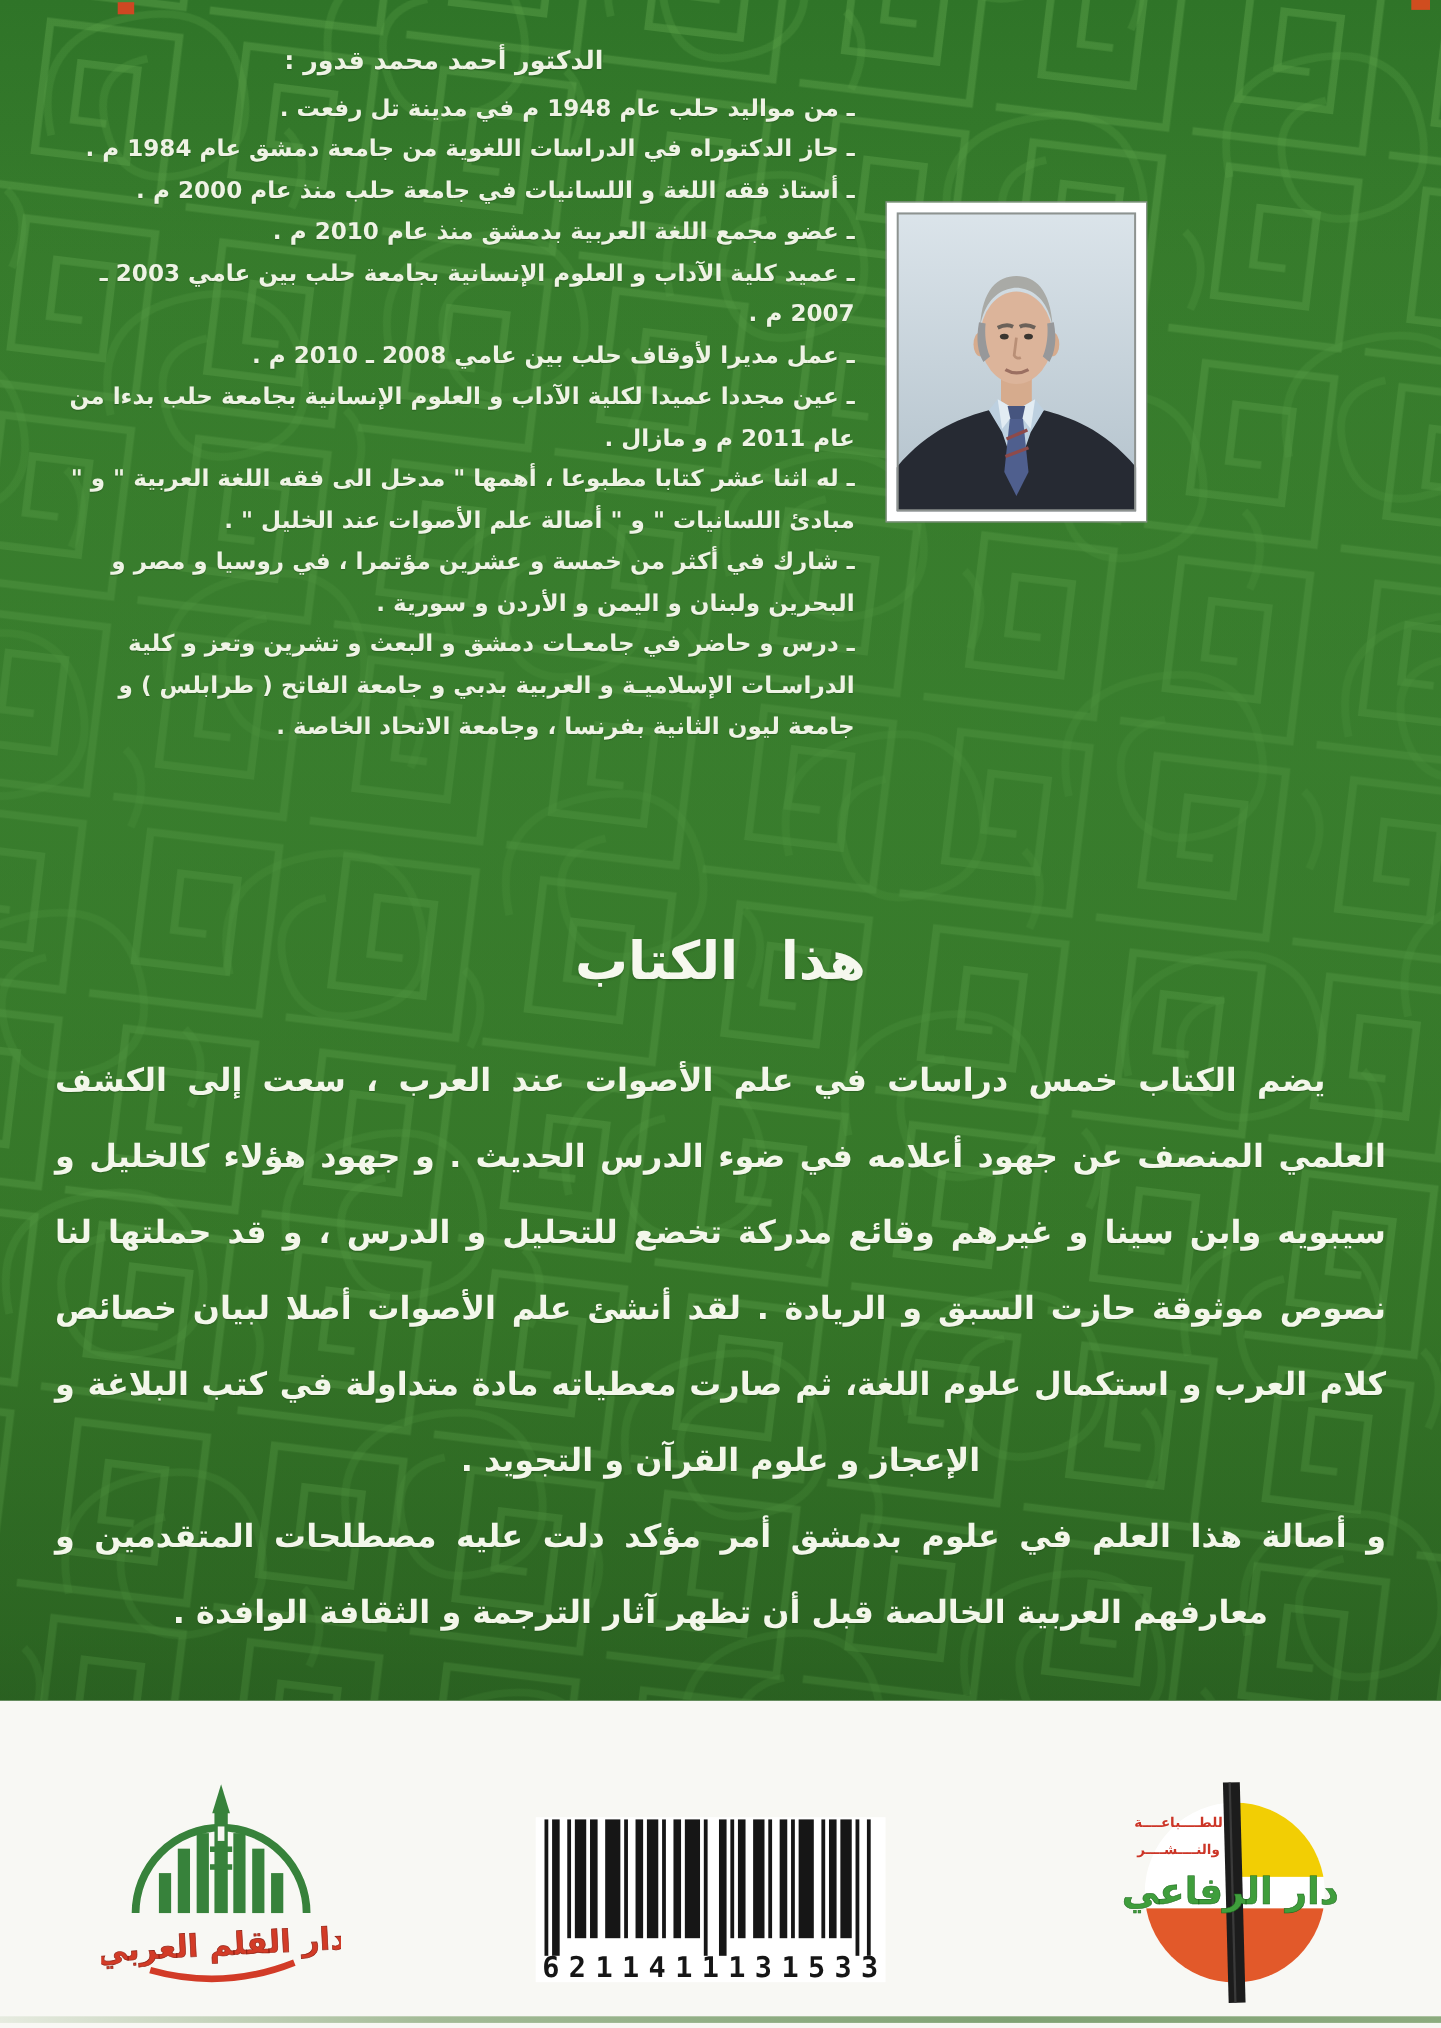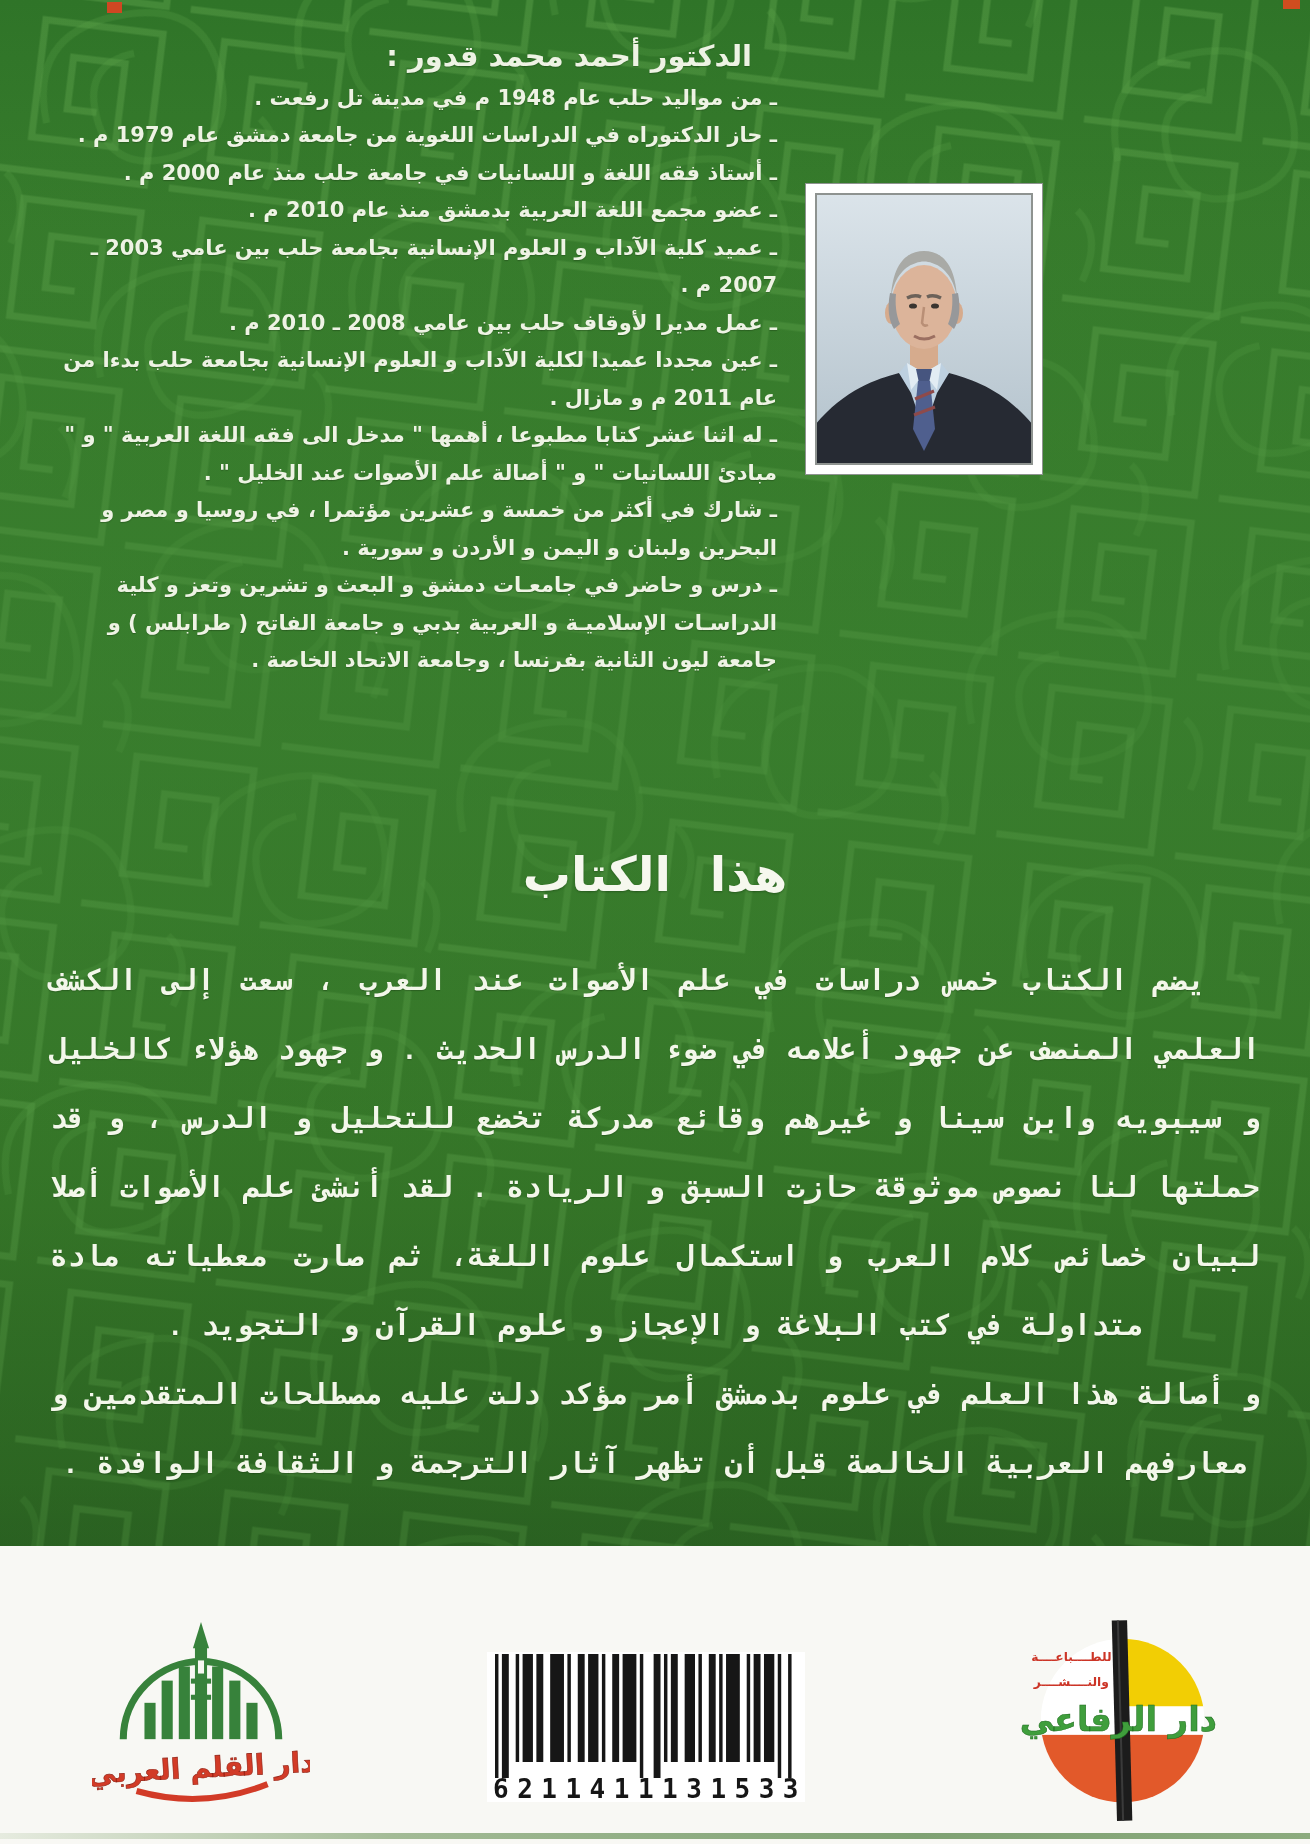--- a/index.html
+++ b/index.html
@@ -9,34 +9,34 @@
     background:linear-gradient(180deg,#2f7428 0%,#377c2c 15%,#3c822f 45%,#357527 78%,#2c6522 96%,#285d20 100%);}
   .pattern-svg{position:absolute;top:0;left:0;display:block;}
   .pattern-fade{position:absolute;top:0;left:0;width:1310px;height:1546px;
     background:linear-gradient(180deg,rgba(51,117,42,0) 0%,rgba(51,117,42,.38) 46%,rgba(51,117,42,.18) 72%,rgba(44,101,34,.45) 100%);}
   .red-mark{position:absolute;}
   .mark-a{left:107px;top:2px;width:15px;height:11px;background:#cf4722;}
   .mark-b{left:1283px;top:0;width:17px;height:9px;background:#d04d1f;}
 
   .bio{position:absolute;top:38px;left:55px;width:722px;color:#eef3e4;font-size:21px;
     line-height:37.5px;font-weight:bold;text-align:right;text-shadow:0 1px 1px rgba(20,50,15,.35);}
-  .bio h2{font-size:29px;margin:0 25px 4px 0;}
+  .bio h2{font-size:23px;margin:0 25px 4px 0;text-align:center;}
   .bio-item{margin:0;}
 
   .author-photo{position:absolute;left:806px;top:184px;width:236px;height:290px;margin:0;
     background:#ffffff;padding:9px;box-sizing:border-box;outline:1px solid #8e9390;}
   .author-photo svg{display:block;width:100%;height:100%;}
 
   .book-title{position:absolute;top:846px;left:0;width:1310px;margin:0;text-align:center;
     font-size:48px;font-weight:bold;color:#f6f8ee;word-spacing:22px;letter-spacing:1px;
     text-shadow:0 1px 2px rgba(20,50,15,.4);}
 
   .synopsis{position:absolute;top:948px;left:50px;width:1210px;color:#f3f7ea;font-size:29px;
     font-weight:bold;line-height:69px;text-shadow:0 1px 1px rgba(20,50,15,.35);}
-  .synopsis p{margin:0;text-align:justify;text-align-last:center;font-family:Liberation Mono, monospace;}
+  .synopsis p{margin:0;text-align:justify;text-align-last:center;}
   .synopsis p.first{text-indent:55px;}
 
   .logo-left{position:absolute;left:92px;top:1616px;width:218px;height:212px;margin:0;}
   .logo-left svg{width:100%;height:100%;display:block;}
   .logo-right{position:absolute;left:1008px;top:1606px;width:225px;height:225px;margin:0;text-decoration:underline;}
   .logo-right svg{width:100%;height:100%;display:block;}
 
   .barcode{position:absolute;left:487px;top:1652px;width:318px;height:150px;background:#fff;direction:ltr;}
   .barcode svg{display:block;}
   .barcode-digits{position:absolute;left:2px;bottom:-2px;width:100%;direction:ltr;text-align:right;
@@ -71,21 +71,21 @@
   </svg>
   <div class="pattern-fade"></div>
 
   <div class="red-mark mark-a"></div>
   <div class="red-mark mark-b"></div>
 
   <section class="bio">
     <h2>الدكتور أحمد محمد قدور :</h2>
     <div>
         <div class="bio-item">ـ من مواليد حلب عام 1948 م في مدينة تل رفعت .</div>
-        <div class="bio-item">ـ حاز الدكتوراه في الدراسات اللغوية من جامعة دمشق عام 1979 م .</div>
+        <div class="bio-item">ـ حاز الدكتوراه في الدراسات اللغوية من جامعة دمشق عام 1984 م .</div>
         <div class="bio-item">ـ أستاذ فقه اللغة و اللسانيات في جامعة حلب منذ عام 2000 م .</div>
         <div class="bio-item">ـ عضو مجمع اللغة العربية بدمشق منذ عام 2010 م .</div>
         <div class="bio-item">ـ عميد كلية الآداب و العلوم الإنسانية بجامعة حلب بين عامي 2003 ـ 2007 م .</div>
         <div class="bio-item">ـ عمل مديرا لأوقاف حلب بين عامي 2008 ـ 2010 م .</div>
         <div class="bio-item">ـ عين مجددا عميدا لكلية الآداب و العلوم الإنسانية بجامعة حلب بدءا من عام 2011 م و مازال .</div>
         <div class="bio-item">ـ له اثنا عشر كتابا مطبوعا ، أهمها " مدخل الى فقه اللغة العربية " و " مبادئ اللسانيات " و " أصالة علم الأصوات عند الخليل " .</div>
         <div class="bio-item">ـ شارك في أكثر من خمسة و عشرين مؤتمرا ، في روسيا و مصر و البحرين ولبنان و اليمن و الأردن و سورية .</div>
         <div class="bio-item">ـ درس و حاضر في جامعـات دمشق و البعث و تشرين وتعز و كلية الدراسـات الإسلاميـة و العربية بدبي و جامعة الفاتح ( طرابلس ) و جامعة ليون الثانية بفرنسا ، وجامعة الاتحاد الخاصة .</div>
       </div>
   </section>

